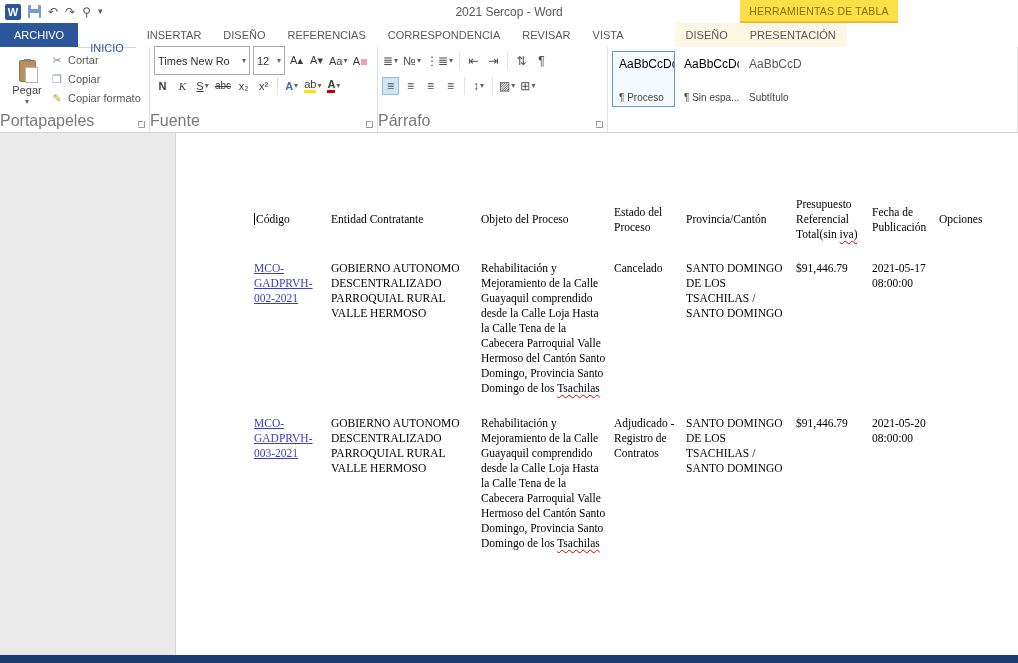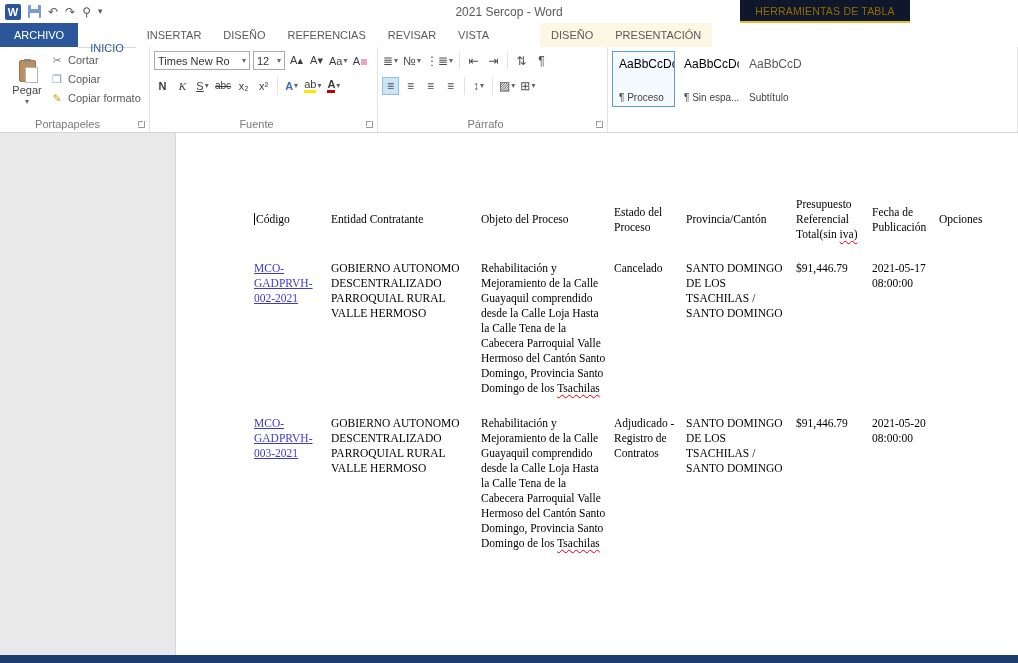--- a/index.html
+++ b/index.html
@@ -10,35 +10,35 @@
   .titlebar { position:relative; height:23px; background:#fff; display:flex; align-items:center; }
   .qat { display:flex; align-items:center; gap:7px; padding-left:5px; }
   .wlogo { width:16px; height:16px; background:#2b579a; color:#fff; font-size:11px; font-weight:bold;
            display:flex; align-items:center; justify-content:center; border-radius:2px; }
   .floppy { width:13px; height:13px; background:#7b9bd2; position:relative; border-radius:1px; display:inline-block; }
   .floppy::before { content:""; position:absolute; top:0; left:3px; right:3px; height:4px; background:#fff; }
   .floppy::after  { content:""; position:absolute; bottom:0; left:2px; right:2px; height:5px; background:#fff; }
   .qicon { font-size:12px; color:#5a5a5a; line-height:1; }
   .qicon.small { font-size:9px; }
   .doc-title { position:absolute; left:50%; transform:translateX(-50%); font-size:12px; color:#595959; white-space:nowrap; }
-  .ctx-header { position:absolute; left:740px; top:0; width:170px; height:23px; background:#0f172a;
+  .ctx-header { position:absolute; left:740px; top:0; width:158px; height:23px; background:#fde047;
                 color:#946c00; font-size:10.5px; display:flex; align-items:center; justify-content:center;
                 border-bottom:2px solid #e8bd2d; letter-spacing:.2px; white-space:nowrap; }
 
   
   .tabrow { height:24px; display:flex; align-items:stretch; background:#fff; font-size:11px; }
   .tab { display:flex; align-items:center; padding:0 11px; color:#595959; white-space:nowrap; cursor:default; }
   .tab.file { background:#2b579a; color:#fff; padding:0 14px; }
   .tab.active { color:#2b579a; background:#86efac; border:1px solid #d8d8d8; border-bottom:none;margin-top:24px; }
   .ctx-tabs { display:flex; margin-left:40px; background:#fcf7e3; }
 
   
   .ribbon { height:86px; background:#fff; border-bottom:1px solid #d4d4d4; display:flex; }
   .group { position:relative; border-right:1px solid #e2e2e2; padding:3px 4px 16px 4px; }
-  .g-label { position:absolute; bottom:2px; left:0; right:14px; text-align:center; font-size:11px; color:#7a7a7a; }
+  .g-label { position:absolute; bottom:2px; left:0; right:14px; font-size:16px; color:#7a7a7a; }
   .launcher { position:absolute; bottom:4px; right:4px; width:7px; height:7px;
               border-right:1px solid #9a9a9a; border-bottom:1px solid #9a9a9a; }
   .launcher::before { content:""; position:absolute; left:0; top:0; width:4px; height:4px;
                       border-left:1px solid #9a9a9a; border-top:1px solid #9a9a9a; }
 
   
   .g-clip { width:150px; display:flex; }
   .paste-btn { width:46px; display:flex; flex-direction:column; align-items:center; justify-content:center; gap:2px;
                font-size:11px; color:#444; }
   .clipboard { width:17px; height:22px; background:#bd8f5e; border:1px solid #9a7344; border-radius:2px; position:relative; }
@@ -46,21 +46,21 @@
   .clipboard::after { content:""; position:absolute; right:-3px; bottom:-2px; width:11px; height:14px; background:#fff; border:1px solid #b5b5b5; }
   .clip-col { display:flex; flex-direction:column; justify-content:flex-start; padding-top:2px; gap:3px; }
   .sbtn { display:flex; align-items:center; gap:4px; font-size:11px; color:#595959; white-space:nowrap; height:16px; }
   .ic { font-size:11px; line-height:1; width:14px; text-align:center; }
   .ic.scissors { color:#8a8a8a; } .ic.copy { color:#7d9bc0; } .ic.brush { color:#c9a227; }
 
   
   .g-fuente { width:228px; }
   .frow { display:flex; align-items:center; gap:3px; height:21px; }
   .frow + .frow { margin-top:4px; }
-  .combo { border:1px solid #ababab; background:#fff; height:19px; font-size:11px; color:#333;
+  .combo { border:1px solid #ababab; background:#fff; height:29px; font-size:11px; color:#333;
            display:flex; align-items:center; justify-content:space-between; padding:0 3px; gap:3px; white-space:nowrap; }
   .combo .dd { font-size:8px; color:#666; }
   .btn { min-width:17px; height:18px; display:flex; align-items:end; justify-content:center; gap:1px;
          font-size:11px; color:#3c3c3c; padding:0 1px; align-items:center; }
   .dd { font-size:8px; color:#666; line-height:1; }
   .b { font-weight:bold; } .i { font-style:italic; font-family:"Liberation Serif",serif; }
   .u { text-decoration:underline; } .st { text-decoration:line-through; font-size:10px; }
   .fx { color:#3f6fb4; font-weight:bold; }
   .hl { border-bottom:3px solid #ffe400; line-height:1; }
   .fc { border-bottom:3px solid #c00000; line-height:1; font-weight:bold; }
@@ -118,20 +118,21 @@
     <div class="doc-title">2021 Sercop - Word</div>
     <div class="ctx-header">HERRAMIENTAS DE TABLA</div>
   </div>
 
   <div class="tabrow">
     <div class="tab file">ARCHIVO</div>
     <div class="tab active">INICIO</div>
     <div class="tab">INSERTAR</div>
     <div class="tab">DISEÑO</div>
     <div class="tab">REFERENCIAS</div>
+    <div class="tab">CORRESPONDENCIA</div>
     <div class="tab">REVISAR</div>
     <div class="tab">VISTA</div>
     <div class="ctx-tabs">
       <div class="tab">DISEÑO</div>
       <div class="tab">PRESENTACIÓN</div>
     </div>
   </div>
 
   <div class="ribbon">
 

